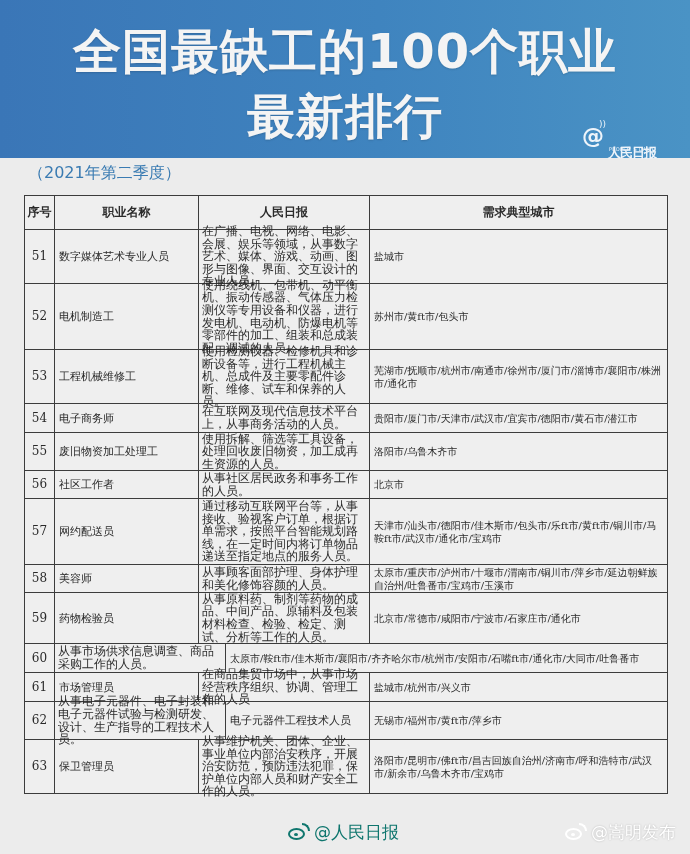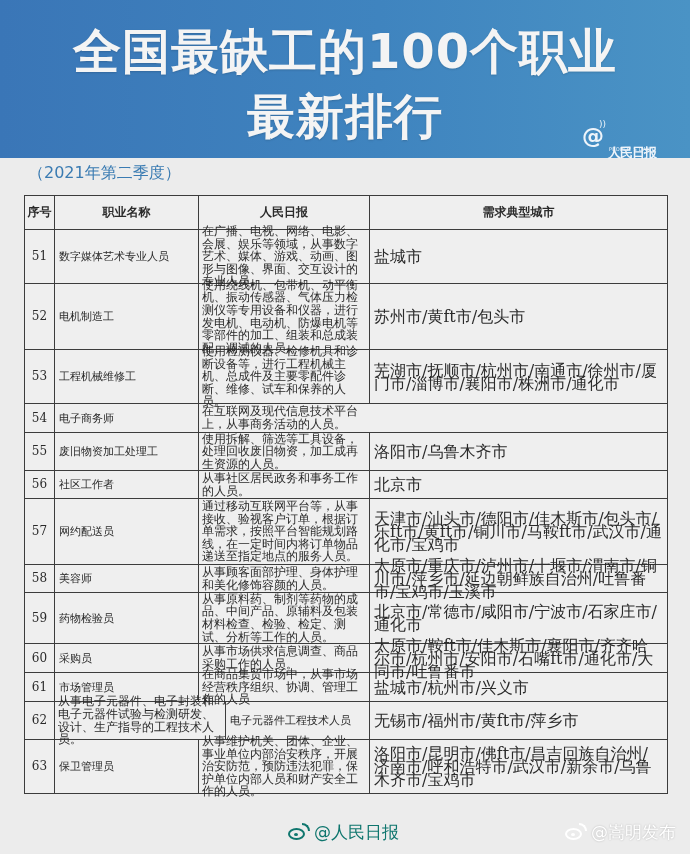--- a/index.html
+++ b/index.html
@@ -55,21 +55,21 @@
     box-sizing: border-box; border-right: 1.5px solid #3c3c3c;
     font-family: "DejaVu Serif", serif;
     font-size: 12px; color: #2a2a2a;
     display: flex; align-items: center;
     padding: 0 4px; line-height: 13px;
   }
   .cell:last-child { border-right: none; }
   .c-no { width: 30px; justify-content: center; padding: 0; }
   .c-name { width: 144px; font-size: 11px; }
   .c-def { width: 171px; padding: 1px 3px; line-height: 12.6px; }
-  .c-city { flex: 1; font-size: 16px; line-height: 13px; }
+  .c-city { flex: 1; font-size: 10px; line-height: 13px; }
   .hdr .cell { justify-content: center; font-weight: bold; font-family: "DejaVu Sans", sans-serif; font-size: 12px; }
   .footer-mark {
     position: absolute; top: 820px; color: #0f766e; font-size: 17px; line-height: 24px;
     display: flex; align-items: center;
   }
   .footer-mark.right { color: #ffffff; text-shadow: 0 0 2px rgba(0,0,0,0.25); }
   .weibo-icon {
     display: inline-block; width: 22px; height: 18px; position: relative; margin-right: 4px;
   }
   .weibo-icon .eye {
@@ -128,20 +128,21 @@
     <div class="cell c-no">53</div>
     <div class="cell c-name">工程机械维修工</div>
     <div class="cell c-def">使用检测仪器、检修机具和诊断设备等，进行工程机械主机、总成件及主要零配件诊断、维修、试车和保养的人员。</div>
     <div class="cell c-city">芜湖市/抚顺市/杭州市/南通市/徐州市/厦门市/淄博市/襄阳市/株洲市/通化市</div>
   </div>
 
   <div class="row" style="height:29px">
     <div class="cell c-no">54</div>
     <div class="cell c-name">电子商务师</div>
     <div class="cell c-def">在互联网及现代信息技术平台上，从事商务活动的人员。</div>
+    <div class="cell c-city">贵阳市/厦门市/天津市/武汉市/宜宾市/德阳市/黄石市/潜江市</div>
   </div>
 
   <div class="row" style="height:38px">
     <div class="cell c-no">55</div>
     <div class="cell c-name">废旧物资加工处理工</div>
     <div class="cell c-def">使用拆解、筛选等工具设备，处理回收废旧物资，加工成再生资源的人员。</div>
     <div class="cell c-city">洛阳市/乌鲁木齐市</div>
   </div>
 
   <div class="row" style="height:28px">
@@ -167,21 +168,20 @@
 
   <div class="row" style="height:51px">
     <div class="cell c-no">59</div>
     <div class="cell c-name">药物检验员</div>
     <div class="cell c-def">从事原料药、制剂等药物的成品、中间产品、原辅料及包装材料检查、检验、检定、测试、分析等工作的人员。</div>
     <div class="cell c-city">北京市/常德市/咸阳市/宁波市/石家庄市/通化市</div>
   </div>
 
   <div class="row" style="height:29px">
     <div class="cell c-no">60</div>
-    <div class="cell c-name">采购员</div>
     <div class="cell c-def">从事市场供求信息调查、商品采购工作的人员。</div>
     <div class="cell c-city">太原市/鞍ft市/佳木斯市/襄阳市/齐齐哈尔市/杭州市/安阳市/石嘴ft市/通化市/大同市/吐鲁番市</div>
   </div>
 
   <div class="row" style="height:29px">
     <div class="cell c-no">61</div>
     <div class="cell c-name">市场管理员</div>
     <div class="cell c-def">在商品集贸市场中，从事市场经营秩序组织、协调、管理工作的人员</div>
     <div class="cell c-city">盐城市/杭州市/兴义市</div>
   </div>

